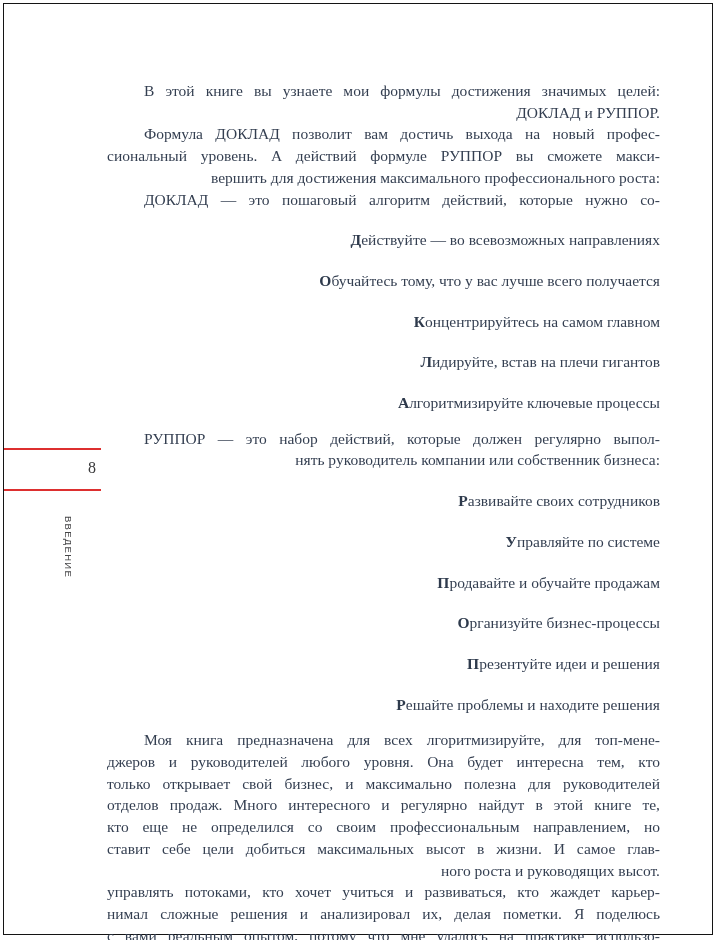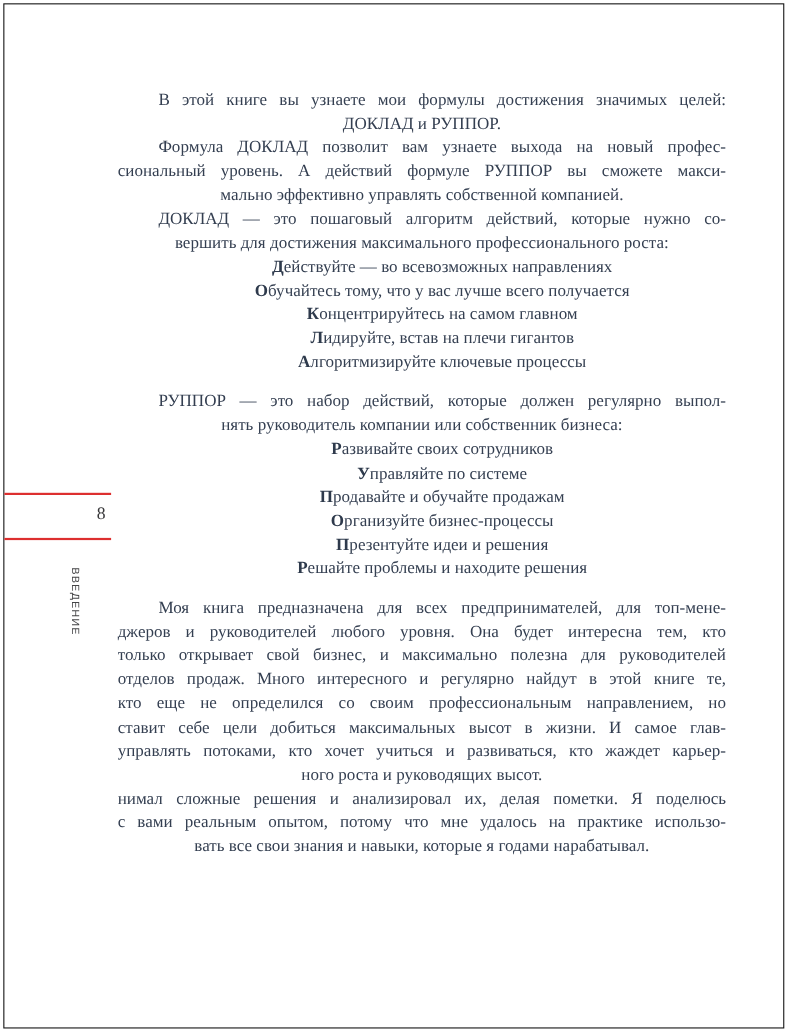--- a/index.html
+++ b/index.html
@@ -57,31 +57,32 @@
   .text-column {
     position: absolute;
     left: 107px;
     top: 80px;
     width: 553px;
     font-size: 15.5px;
     line-height: 21.7px;
     color: #343f51;
   }
   .line {
-    text-align: center;
+    text-align: right;
   }
   .line.justify {
     text-align: justify;
     text-align-last: justify;
   }
   .line.indent {
     text-indent: 37px;
   }
   .list-item {
     padding-left: 37px;
+    margin-top: 19px;
   }
   .list-item b, .acronym {
     font-weight: 700;
     color: #2e3a4c;
   }
   .gap { height: 14px; }
 </style>
 </head>
 <body>
 
@@ -92,27 +93,26 @@
   <div class="page-number">8</div>
   <div class="rule rule-bottom"></div>
   <div class="margin-label">ВВЕДЕНИЕ</div>
 
   <div class="text-column" id="text-column">
       <div>
         <div class="line justify indent">В этой книге вы узнаете мои формулы достижения значимых целей:</div>
         <div class="line">ДОКЛАД и РУППОР.</div>
       </div>
       <div>
-        <div class="line justify indent">Формула ДОКЛАД позволит вам узнаете выхода на новый профес-</div>
+        <div class="line justify indent">Формула ДОКЛАД позволит вам достичь выхода на новый профес-</div>
         <div class="line justify">сиональный уровень. А действий формуле РУППОР вы сможете макси-</div>
-        <div class="line">мально эффективно управлять собственной компанией.</div>
       </div>
       <div>
+        <div class="line">вершить для достижения максимального профессионального роста:</div>
         <div class="line justify indent">ДОКЛАД — это пошаговый алгоритм действий, которые нужно со-</div>
-        <div class="line">вершить для достижения максимального профессионального роста:</div>
       </div>
       <div>
         <div class="line list-item"><b class="acronym">Д</b>ействуйте — во всевозможных направлениях</div>
         <div class="line list-item"><b class="acronym">О</b>бучайтесь тому, что у вас лучше всего получается</div>
         <div class="line list-item"><b class="acronym">К</b>онцентрируйтесь на самом главном</div>
         <div class="line list-item"><b class="acronym">Л</b>идируйте, встав на плечи гигантов</div>
         <div class="line list-item"><b class="acronym">А</b>лгоритмизируйте ключевые процессы</div>
       </div>
       <div class="gap"></div>
       <div>
@@ -122,28 +122,28 @@
       <div>
         <div class="line list-item"><b class="acronym">Р</b>азвивайте своих сотрудников</div>
         <div class="line list-item"><b class="acronym">У</b>правляйте по системе</div>
         <div class="line list-item"><b class="acronym">П</b>родавайте и обучайте продажам</div>
         <div class="line list-item"><b class="acronym">О</b>рганизуйте бизнес-процессы</div>
         <div class="line list-item"><b class="acronym">П</b>резентуйте идеи и решения</div>
         <div class="line list-item"><b class="acronym">Р</b>ешайте проблемы и находите решения</div>
       </div>
       <div class="gap"></div>
       <div>
-        <div class="line justify indent">Моя книга предназначена для всех предпринимателей, для топ-мене-</div>
+        <div class="line justify indent">Моя книга предназначена для всех лгоритмизируйте, для топ-мене-</div>
         <div class="line justify">джеров и руководителей любого уровня. Она будет интересна тем, кто</div>
         <div class="line justify">только открывает свой бизнес, и максимально полезна для руководителей</div>
         <div class="line justify">отделов продаж. Много интересного и регулярно найдут в этой книге те,</div>
         <div class="line justify">кто еще не определился со своим профессиональным направлением, но</div>
         <div class="line justify">ставит себе цели добиться максимальных высот в жизни. И самое глав-</div>
+        <div class="line">ного роста и руководящих высот.</div>
         <div class="line justify">управлять потоками, кто хочет учиться и развиваться, кто жаждет карьер-</div>
-        <div class="line">ного роста и руководящих высот.</div>
       </div>
       <div>
         <div class="line justify">нимал сложные решения и анализировал их, делая пометки. Я поделюсь</div>
         <div class="line justify">с вами реальным опытом, потому что мне удалось на практике использо-</div>
         <div class="line">вать все свои знания и навыки, которые я годами нарабатывал.</div>
       </div>
     </div>
 </div>
 
 </body></html>

